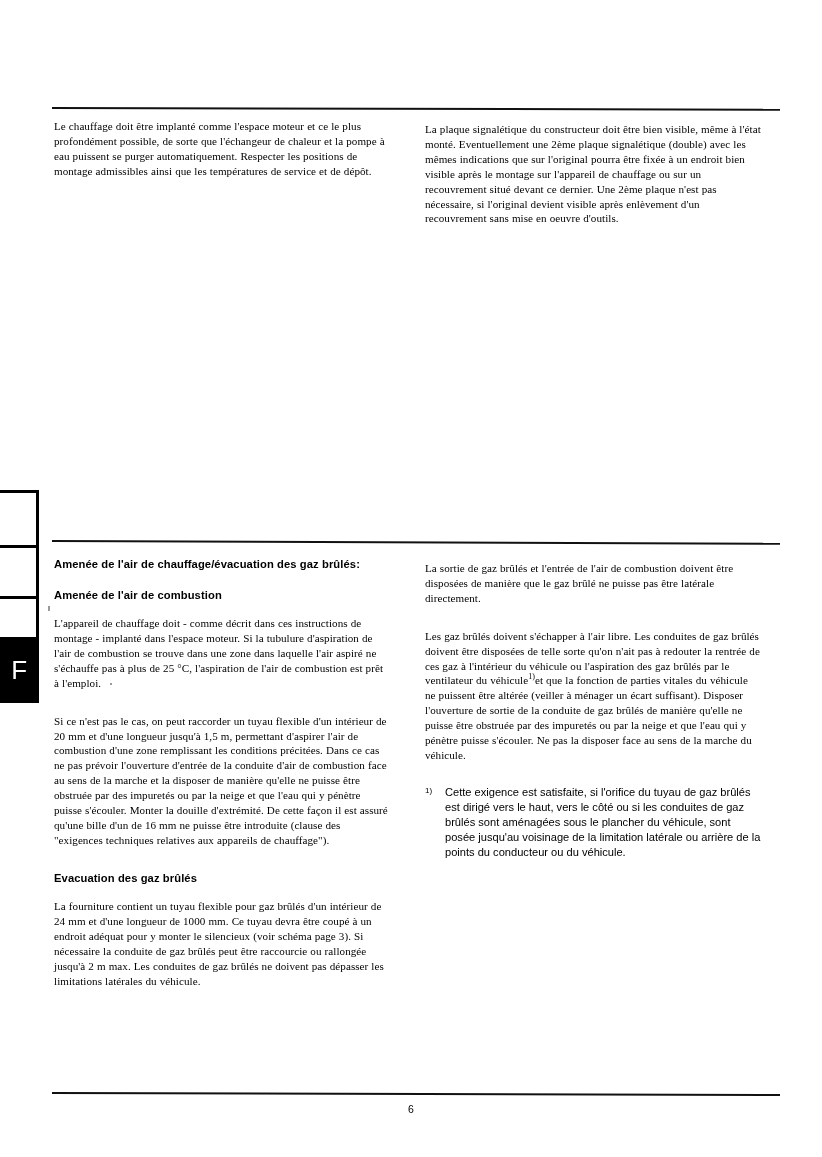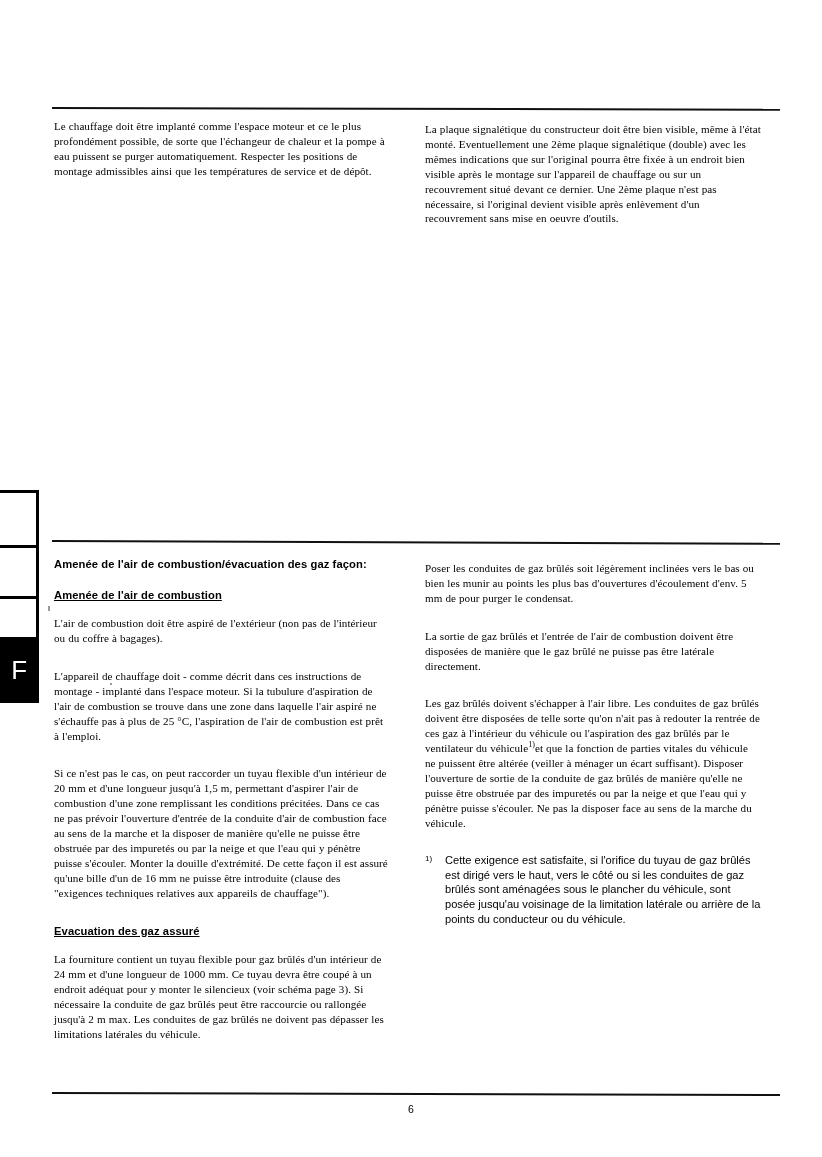--- a/index.html
+++ b/index.html
@@ -110,21 +110,20 @@
     font-weight: bold;
     line-height: 1.3;
     letter-spacing: 0.1px;
   }
   h2.head-sub {
     margin: 0 0 14px 0;
     font-size: 11.2px;
     font-weight: bold;
     line-height: 1.3;
     letter-spacing: 0.1px;
-    text-decoration: underline;
   }
 
   p.para {
     margin: 0 0 14px 0;
     font-size: 11.1px;
     line-height: 14.9px;
     letter-spacing: 0.05px;
     text-align: left;
     word-spacing: 0.2px;
     font-family: Liberation Serif, serif;
@@ -196,31 +195,29 @@
       <span>F</span>
     </div>
   </div>
 
   <div class="rule rule-mid"></div>
 
   <div class="speck speck-a"></div>
   <div class="speck speck-b"></div>
 
   <div class="col col-left sec-2-left">
-    <h1 class="head-main">Amenée de l'air de combustion/évacuation des gaz façon:</h1>
+    <h1 class="head-main">Amenée de l'air de chauffage/évacuation des gaz brûlés:</h1>
     <h2 class="head-sub">Amenée de l'air de combustion</h2>
-    <p class="para gap-lg">L'air de combustion doit être aspiré de l'extérieur (non pas de l'intérieur ou du coffre à bagages).</p>
     <p class="para gap-lg">L'appareil de chauffage doit - comme décrit dans ces instructions de montage - implanté dans l'espace moteur. Si la tubulure d'aspiration de l'air de combustion se trouve dans une zone dans laquelle l'air aspiré ne s'échauffe pas à plus de 25 °C, l'aspiration de l'air de combustion est prêt à l'emploi.</p>
     <p class="para gap-lg">Si ce n'est pas le cas, on peut raccorder un tuyau flexible d'un intérieur de 20 mm et d'une longueur jusqu'à 1,5 m, permettant d'aspirer l'air de combustion d'une zone remplissant les conditions précitées. Dans ce cas ne pas prévoir l'ouverture d'entrée de la conduite d'air de combustion face au sens de la marche et la disposer de manière qu'elle ne puisse être obstruée par des impuretés ou par la neige et que l'eau qui y pénètre puisse s'écouler. Monter la douille d'extrémité. De cette façon il est assuré qu'une bille d'un  de 16 mm ne puisse être introduite (clause des "exigences techniques relatives aux appareils de chauffage").</p>
-    <h2 class="head-sub">Evacuation des gaz assuré</h2>
+    <h2 class="head-sub">Evacuation des gaz brûlés</h2>
     <p class="para">La fourniture contient un tuyau flexible pour gaz brûlés d'un intérieur de 24 mm et d'une longueur de 1000 mm. Ce tuyau devra être coupé à un endroit adéquat pour y monter le silencieux (voir schéma page 3). Si nécessaire la conduite de gaz brûlés peut être raccourcie ou rallongée jusqu'à 2 m max. Les conduites de gaz brûlés ne doivent pas dépasser les limitations latérales du véhicule.</p>
   </div>
 
   <div class="col col-right sec-2-right">
-    <p class="para gap-lg">Poser les conduites de gaz brûlés soit légèrement inclinées vers le bas ou bien les munir au points les plus bas d'ouvertures d'écoulement d'env. 5 mm de  pour purger le condensat.</p>
     <p class="para gap-lg">La sortie de gaz brûlés et l'entrée de l'air de combustion doivent être disposées de manière que le gaz brûlé ne puisse pas être latérale directement.</p>
     <p class="para"><span>Les gaz brûlés doivent s'échapper à l'air libre. Les conduites de gaz brûlés doivent être disposées de telle sorte qu'on n'ait pas à redouter la rentrée de ces gaz à l'intérieur du véhicule ou l'aspiration des gaz brûlés par le ventilateur du véhicule</span><sup class="fn-ref">1)</sup><span>et que la fonction de parties vitales du véhicule ne puissent être altérée (veiller à ménager un écart suffisant). Disposer l'ouverture de sortie de la conduite de gaz brûlés de manière qu'elle ne puisse être obstruée par des impuretés ou par la neige et que l'eau qui y pénètre puisse s'écouler. Ne pas la disposer face au sens de la marche du véhicule.</span></p>
     <div class="footnote">
       <span class="fn-marker">1)</span>
       <span>Cette exigence est satisfaite, si l'orifice du tuyau de gaz brûlés est dirigé vers le haut, vers le côté ou si les conduites de gaz brûlés sont aménagées sous le plancher du véhicule, sont posée jusqu'au voisinage de la limitation latérale ou arrière de la points du conducteur ou du véhicule.</span>
     </div>
   </div>
 
   <div class="rule rule-bottom"></div>
   <div class="page-number">6</div>

